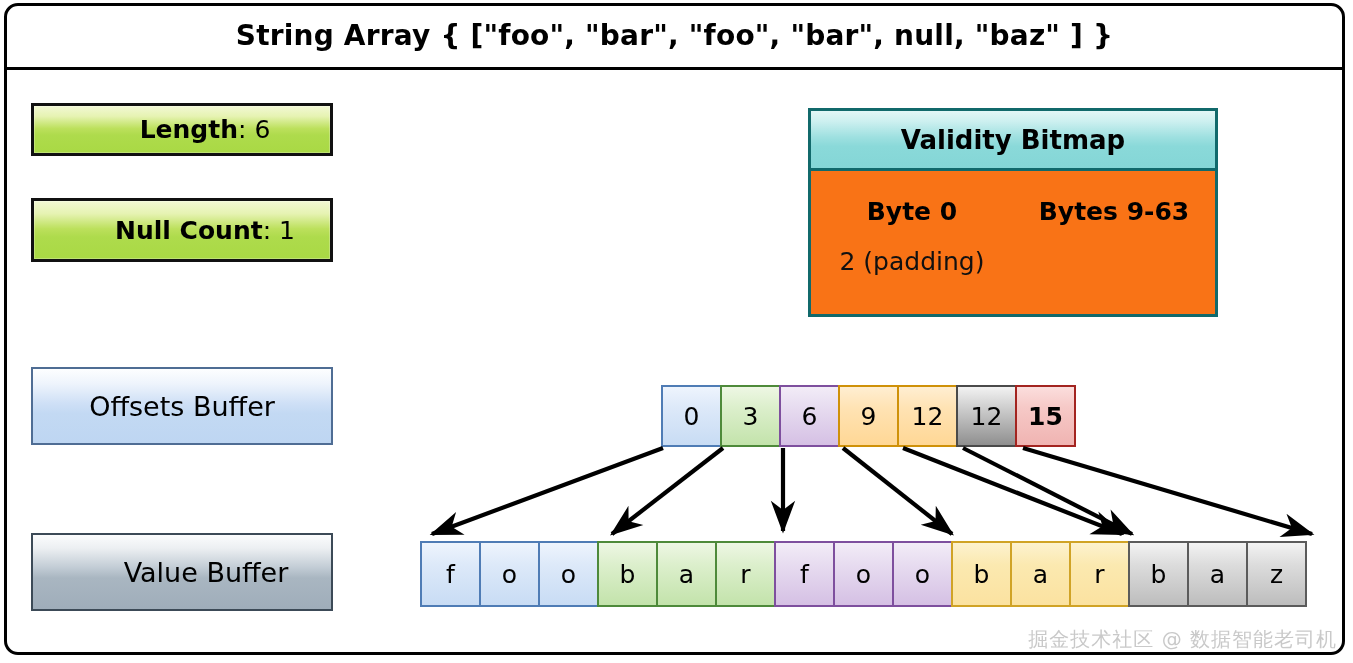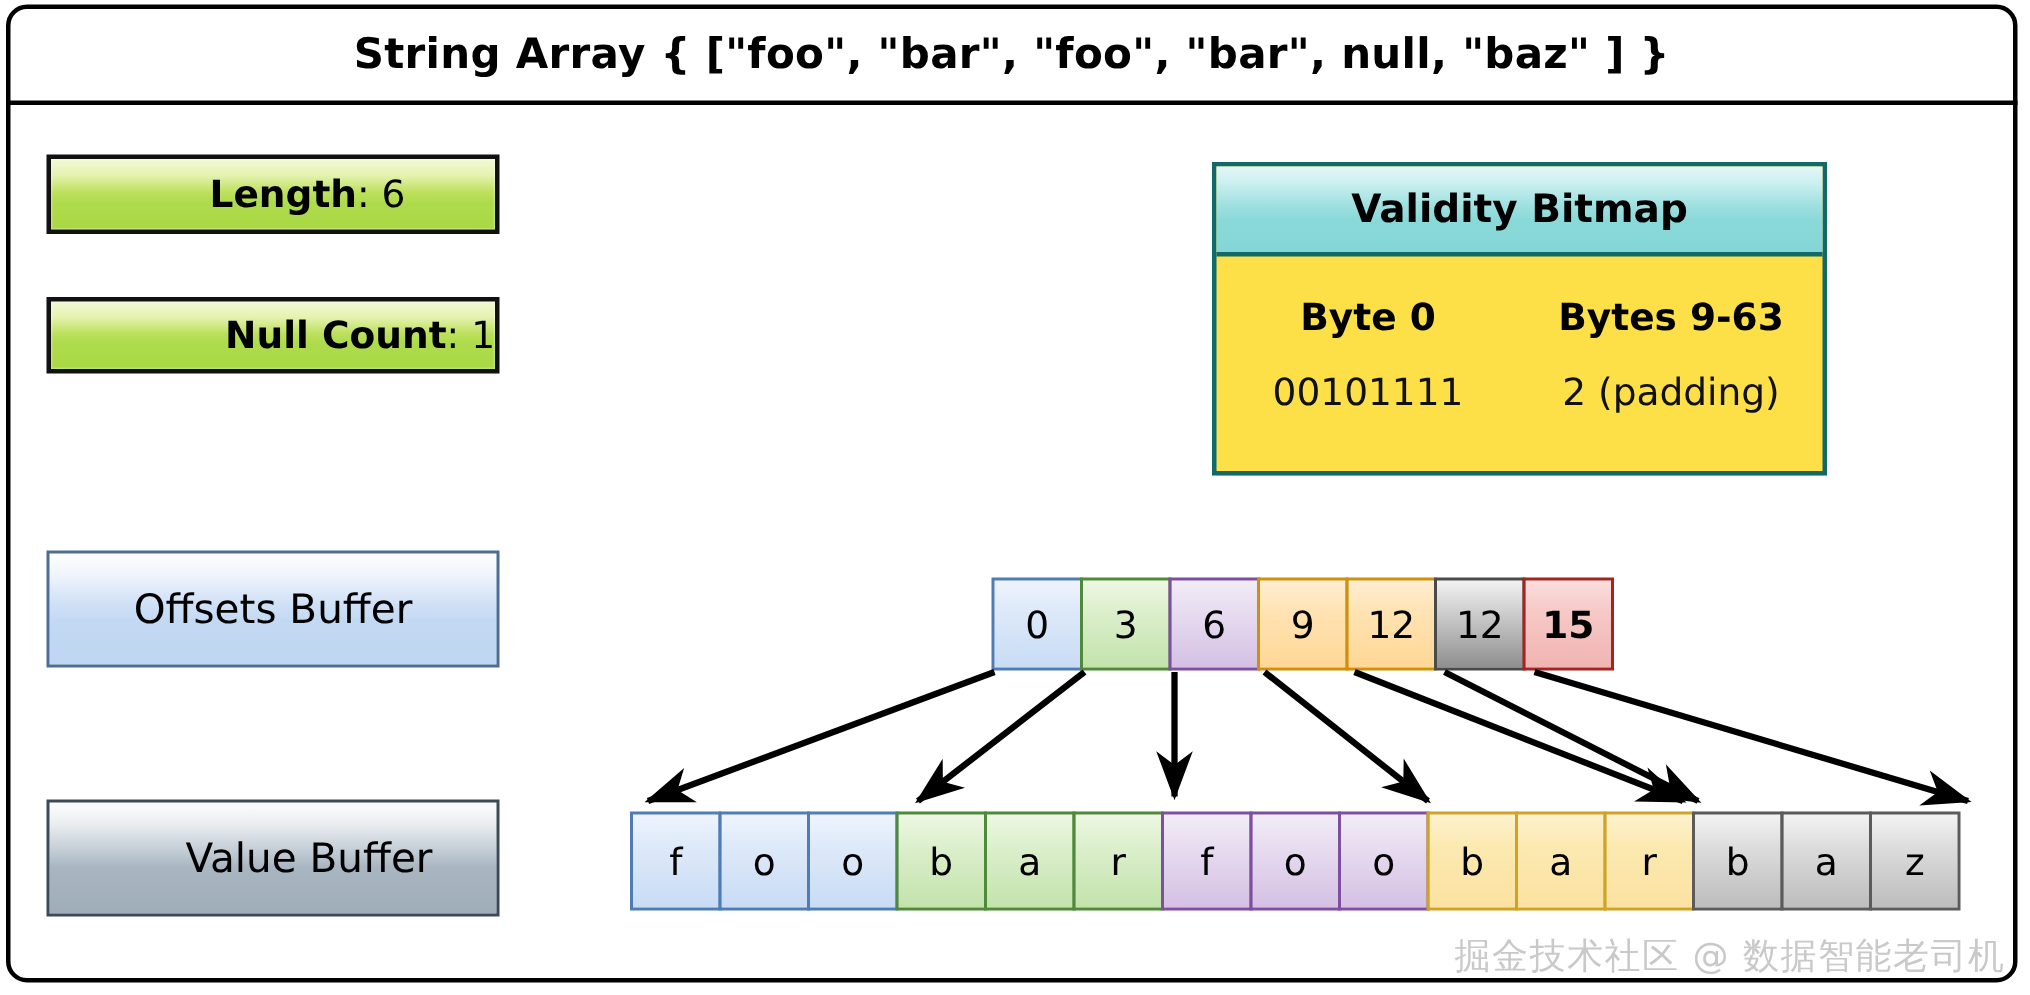--- a/index.html
+++ b/index.html
@@ -41,21 +41,21 @@
   .box-blue .lbl{font-size:27px;}
 
   .box-gray{
     border:2px solid #3c4a57;
     background:linear-gradient(to bottom,#fbfcfd 0%,#eceff2 18%,#c2ccd5 44%,#a9b6c1 58%,#9fadba 100%);
   }
   .box-gray .lbl{font-size:27px;}
 
   
   .vb{
-    position:absolute;box-sizing:border-box;border:3px solid #11696b;background:#fde047;
+    position:absolute;box-sizing:border-box;border:3px solid #11696b;background:#f97316;
   }
   .vb-head{
     height:60px;box-sizing:border-box;border-bottom:3px solid #11696b;
     background:linear-gradient(to bottom,#e3f6f6 0%,#cdf0f0 18%,#9ee0e0 46%,#8ad9d9 62%,#84d6d6 100%);
     display:flex;align-items:center;justify-content:center;
   }
   .vb-head span{font-size:26px;font-weight:bold;color:#000;}
   .vb-body{padding:16px 0 0 0;}
   .vb-row{display:flex;}
   .vb-cell{flex:0 0 50%;box-sizing:border-box;display:flex;align-items:center;justify-content:center;}
@@ -79,58 +79,57 @@
   .c-yellow{background:linear-gradient(to bottom,#fdf2cf 0%,#fbe9b0 35%,#fbe2a0 100%);border-color:#d0a326;}
   .c-gray  {background:linear-gradient(to bottom,#f3f3f3 0%,#dcdcdc 35%,#bdbdbd 100%);border-color:#5b5b5b;}
   .c-darkgray{background:linear-gradient(to bottom,#f2f2f2 0%,#d4d4d4 30%,#8f8f8f 100%);border-color:#4a4a4a;}
   .c-red   {background:linear-gradient(to bottom,#fbdedd 0%,#f6c9c7 35%,#f0b4b2 100%);border-color:#a32420;}
 
   
   .arrows{position:absolute;left:0;top:0;width:1353px;height:663px;pointer-events:none;}
 
   
   .watermark{
-    position:absolute;right:16px;bottom:10px;font-size:24px;color:#c9c9c9;
+    position:absolute;right:16px;bottom:10px;font-size:20px;color:#c9c9c9;
     white-space:nowrap;letter-spacing:1px;
   }
 </style>
 </head>
 <body>
 
 <div id="root">
 
   <div class="frame"></div>
 
   <div class="title-bar">
     <div class="title-text">String Array { ["foo", "bar", "foo", "bar", null, "baz" ] }</div>
   </div>
 
   <div class="lbox box-green" style="left:31px;top:103px;width:302px;height:53px;">
     <div class="lbl">
       <b>Length</b><span>: </span><span>6</span>
     </div>
   </div>
 
-  <div class="lbox box-green" style="left:31px;top:198px;width:302px;height:51px;justify-content:flex-end;">
+  <div class="lbox box-green" style="left:31px;top:198px;width:302px;height:64px;">
     <div class="lbl">
       <b>Null Count</b><span>: </span><span>1</span>
     </div>
   </div>
 
   <div class="vb" style="left:808px;top:108px;width:410px;height:209px;">
     <div class="vb-head">
       <span>Validity Bitmap</span>
     </div>
     <div class="vb-body">
       <div class="vb-row head">
         <div class="vb-cell">Byte 0</div>
         <div class="vb-cell">Bytes 9-63</div>
       </div>
       <div class="vb-row vals">
-        <div class="vb-cell">00101111</div>
         <div class="vb-cell">2 (padding)</div>
       </div>
     </div>
   </div>
 
   <div class="lbox box-blue" style="left:31px;top:367px;width:302px;height:78px;">
     <div class="lbl">Offsets Buffer</div>
   </div>
 
   <div class="lbox box-gray" style="left:31px;top:533px;width:302px;height:78px;padding-left:48px;">

